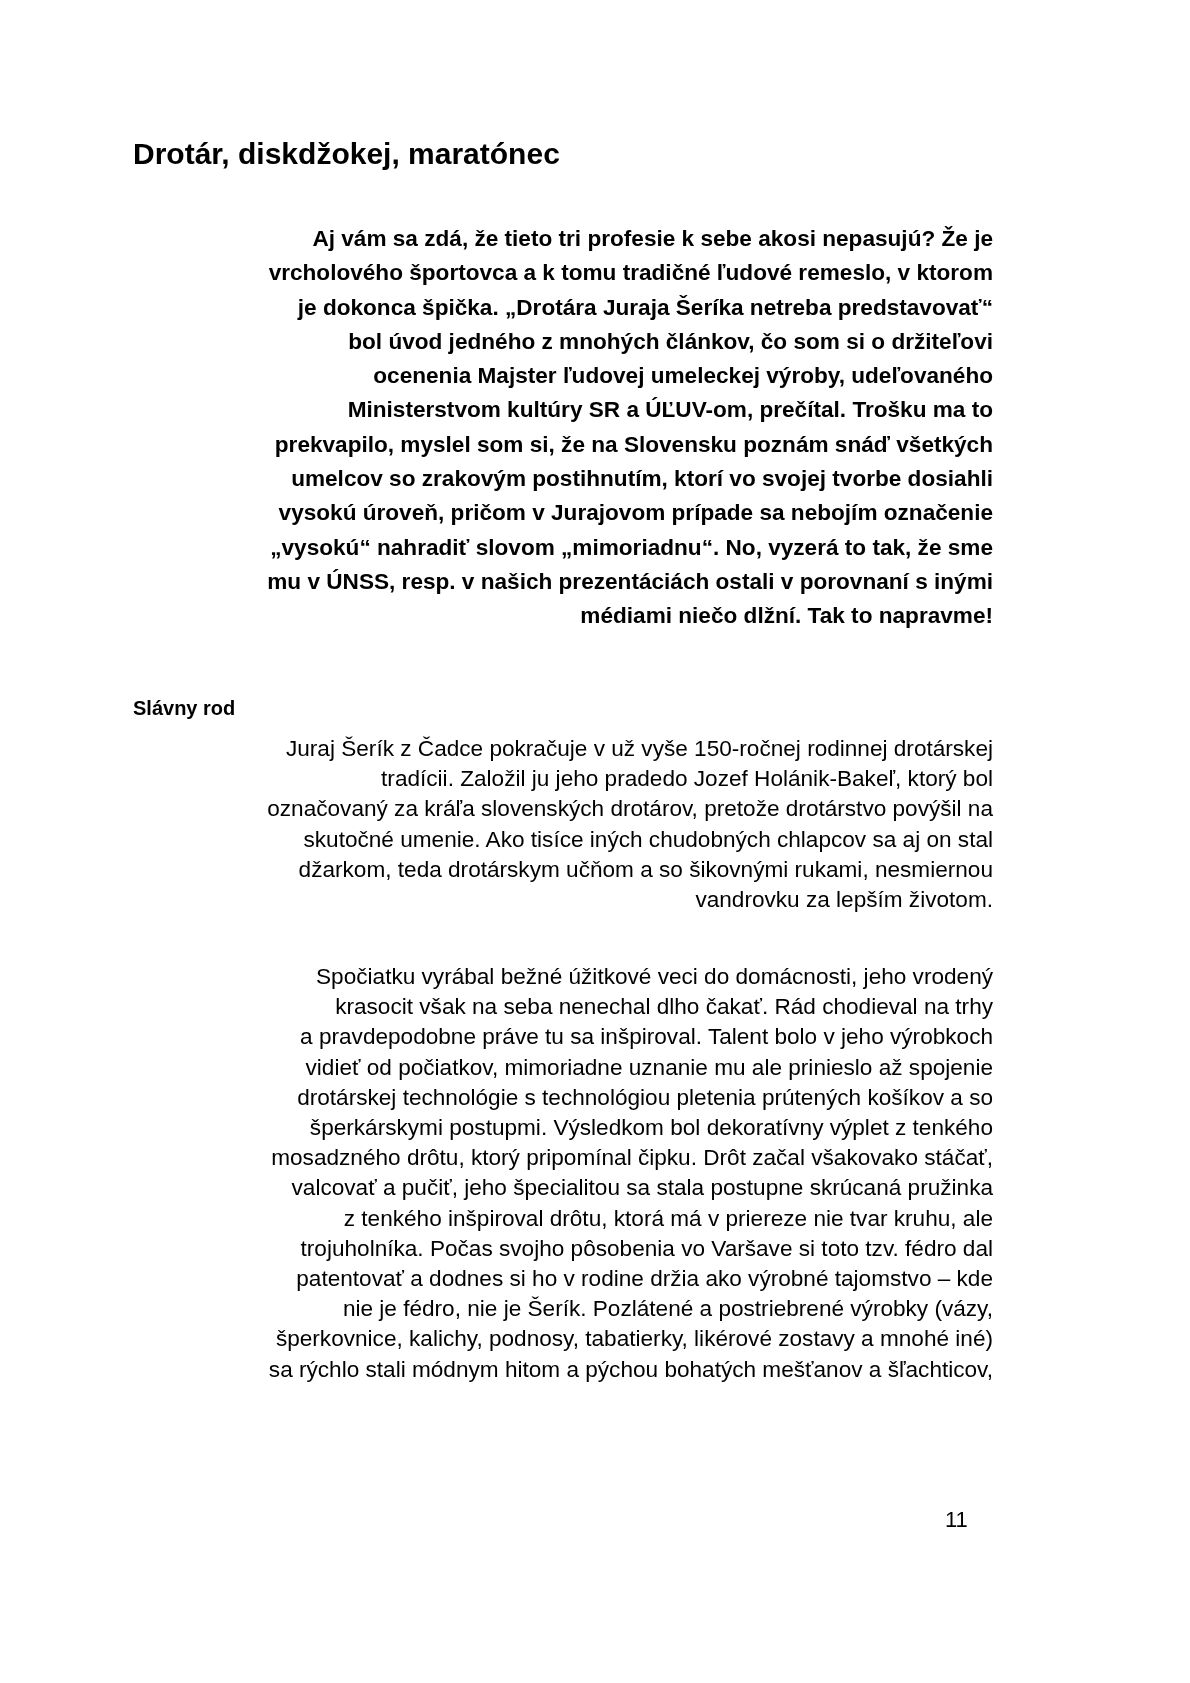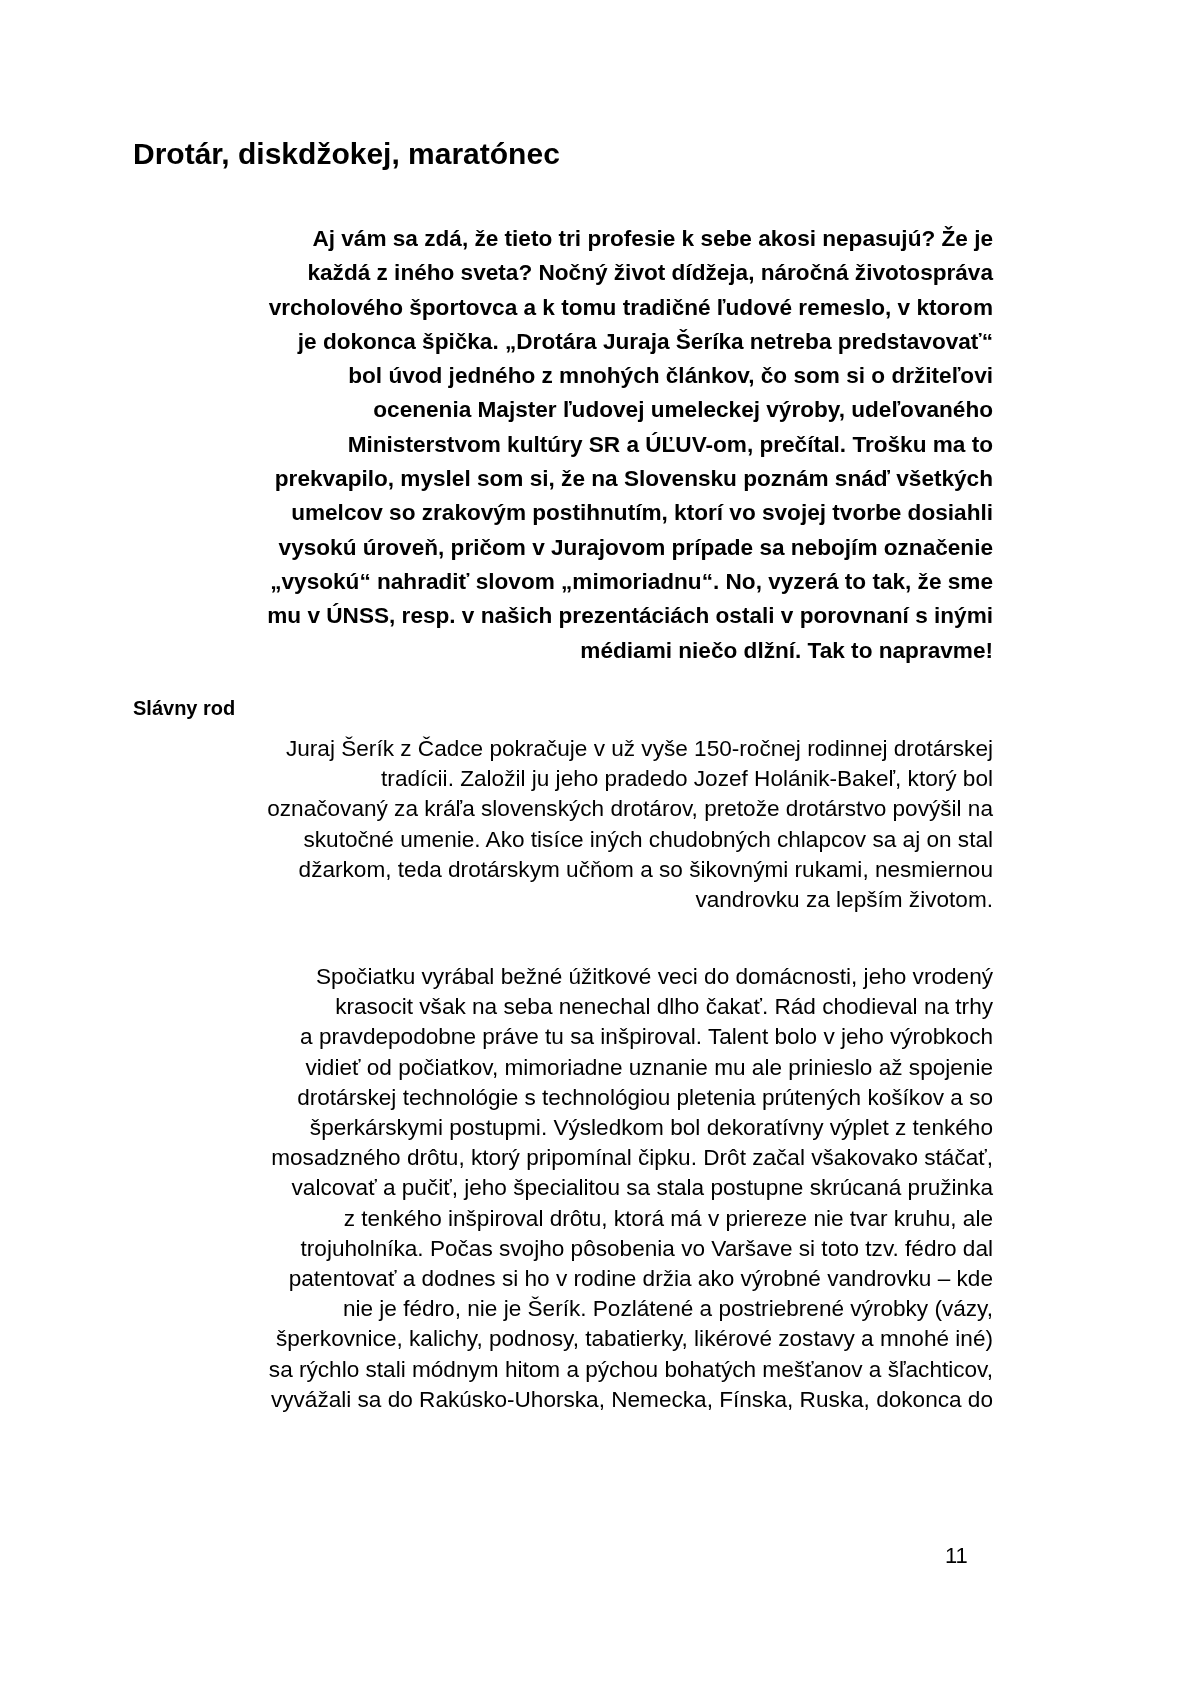--- a/index.html
+++ b/index.html
@@ -65,36 +65,35 @@
       margin: 0;
       font-size: 22.6px;
       font-weight: normal;
       line-height: 30.2px;
     }
     .para1 { top: 734px; }
     .para2 { top: 962px; }
     .page-number {
       position: absolute;
       left: 945px;
-      top: 1542px;
+      top: 1506px;
       font-size: 22px;
       line-height: 28px;
       text-align: center;
     }
   </style>
 </head>
 <body>
 
 <div class="page">
 
   <h1 class="title">Drotár, diskdžokej, maratónec</h1>
 
   <p class="lead">
     <span class="line">Aj vám sa zdá, že tieto tri profesie k sebe akosi nepasujú? Že je</span>
-    <span class="line">každá z iného sveta? Nočný život dídžeja, náročná životospráva</span>
     <span class="line">vrcholového športovca a k tomu tradičné ľudové remeslo, v ktorom</span>
     <span class="line">je dokonca špička. „Drotára Juraja Šeríka netreba predstavovať“</span>
     <span class="line">bol úvod jedného z mnohých článkov, čo som si o držiteľovi</span>
     <span class="line">ocenenia Majster ľudovej umeleckej výroby, udeľovaného</span>
     <span class="line">Ministerstvom kultúry SR a ÚĽUV-om, prečítal. Trošku ma to</span>
     <span class="line">prekvapilo, myslel som si, že na Slovensku poznám snáď všetkých</span>
     <span class="line">umelcov so zrakovým postihnutím, ktorí vo svojej tvorbe dosiahli</span>
     <span class="line">vysokú úroveň, pričom v Jurajovom prípade sa nebojím označenie</span>
     <span class="line">„vysokú“ nahradiť slovom „mimoriadnu“. No, vyzerá to tak, že sme</span>
     <span class="line">mu v ÚNSS, resp. v našich prezentáciách ostali v porovnaní s inými</span>
@@ -116,22 +115,21 @@
     <span class="line">Spočiatku vyrábal bežné úžitkové veci do domácnosti, jeho vrodený</span>
     <span class="line">krasocit však na seba nenechal dlho čakať. Rád chodieval na trhy</span>
     <span class="line">a pravdepodobne práve tu sa inšpiroval. Talent bolo v jeho výrobkoch</span>
     <span class="line">vidieť od počiatkov, mimoriadne uznanie mu ale prinieslo až spojenie</span>
     <span class="line">drotárskej technológie s technológiou pletenia prútených košíkov a so</span>
     <span class="line">šperkárskymi postupmi. Výsledkom bol dekoratívny výplet z tenkého</span>
     <span class="line">mosadzného drôtu, ktorý pripomínal čipku. Drôt začal všakovako stáčať,</span>
     <span class="line">valcovať a pučiť, jeho špecialitou sa stala postupne skrúcaná pružinka</span>
     <span class="line">z tenkého inšpiroval drôtu, ktorá má v priereze nie tvar kruhu, ale</span>
     <span class="line">trojuholníka. Počas svojho pôsobenia vo Varšave si toto tzv. fédro dal</span>
-    <span class="line">patentovať a dodnes si ho v rodine držia ako výrobné vandrovku – kde</span>
+    <span class="line">patentovať a dodnes si ho v rodine držia ako výrobné tajomstvo – kde</span>
     <span class="line">nie je fédro, nie je Šerík. Pozlátené a postriebrené výrobky (vázy,</span>
     <span class="line">šperkovnice, kalichy, podnosy, tabatierky, likérové zostavy a mnohé iné)</span>
     <span class="line">sa rýchlo stali módnym hitom a pýchou bohatých mešťanov a šľachticov,</span>
-    <span class="line">vyvážali sa do Rakúsko-Uhorska, Nemecka, Fínska, Ruska, dokonca do</span>
   </p>
 
   <div class="page-number">11</div>
 
 </div>
 
 </body></html>

